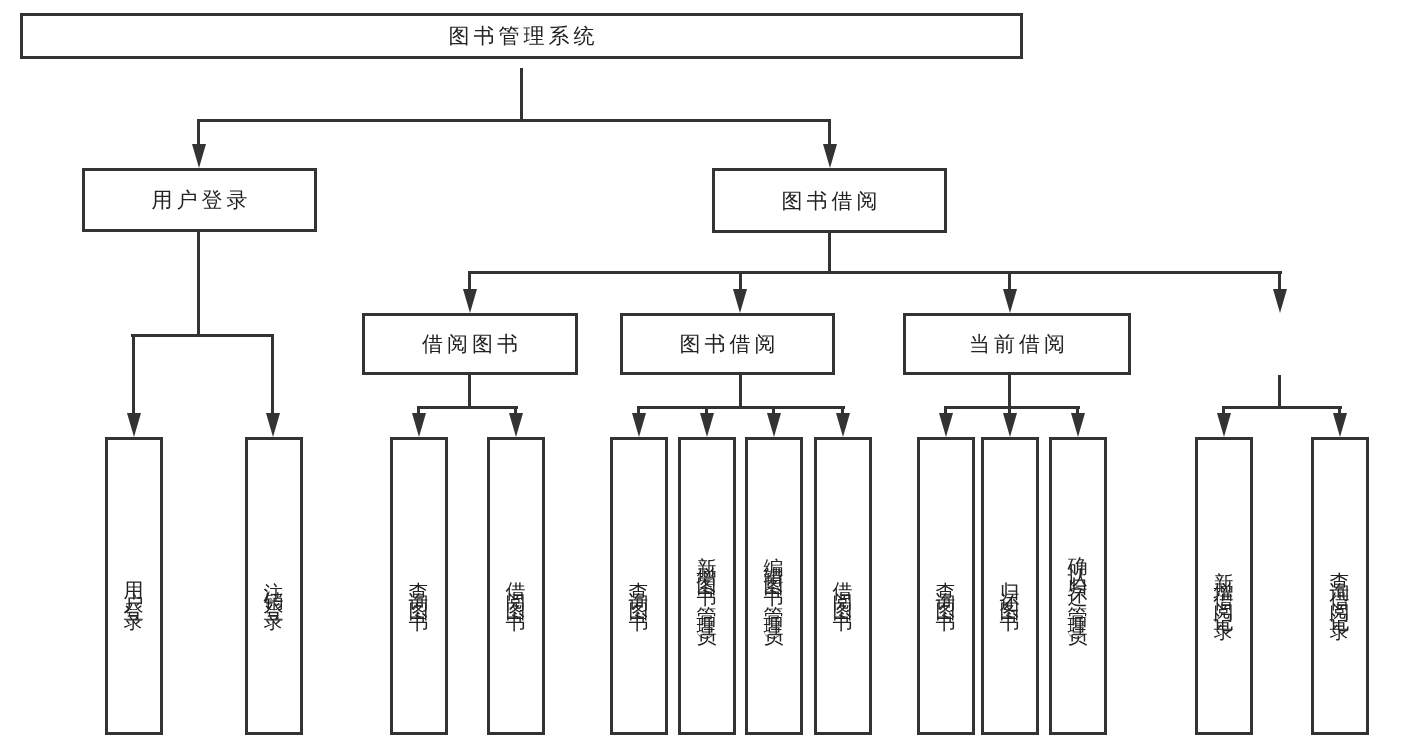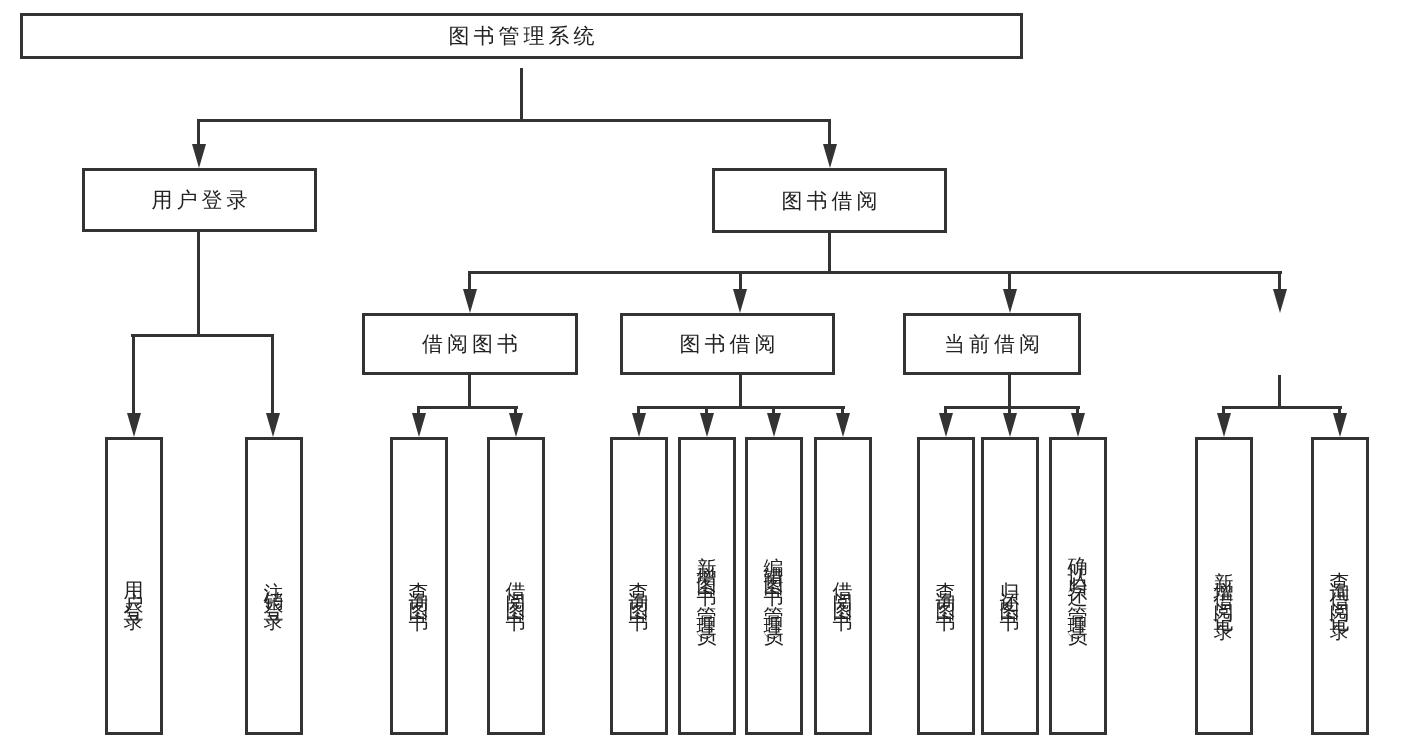--- a/index.html
+++ b/index.html
@@ -96,21 +96,21 @@
   <div class="vline" style="left:1338px;top:407px;height:14px;"></div>
   <div class="arr" style="left:1333px;top:413px;"></div>
 
   <div class="box hbox" style="left:20px;top:13px;width:1003px;height:46px;">图书管理系统</div>
 
   <div class="box hbox" style="left:82px;top:168px;width:235px;height:64px;">用户登录</div>
   <div class="box hbox" style="left:712px;top:168px;width:235px;height:65px;">图书借阅</div>
 
   <div class="box hbox" style="left:362px;top:313px;width:216px;height:62px;">借阅图书</div>
   <div class="box hbox" style="left:620px;top:313px;width:215px;height:62px;">图书借阅</div>
-  <div class="box hbox" style="left:903px;top:313px;width:178px;height:62px;">当前借阅</div>
+  <div class="box hbox" style="left:903px;top:313px;width:228px;height:62px;">当前借阅</div>
 
   <div class="box vbox" style="left:105px;top:437px;width:58px;height:298px;">
     <span>用户登录</span>
   </div>
   <div class="box vbox" style="left:245px;top:437px;width:58px;height:298px;">
     <span>注销登录</span>
   </div>
 
   <div class="box vbox" style="left:390px;top:437px;width:58px;height:298px;">
     <span>查询图书</span>

